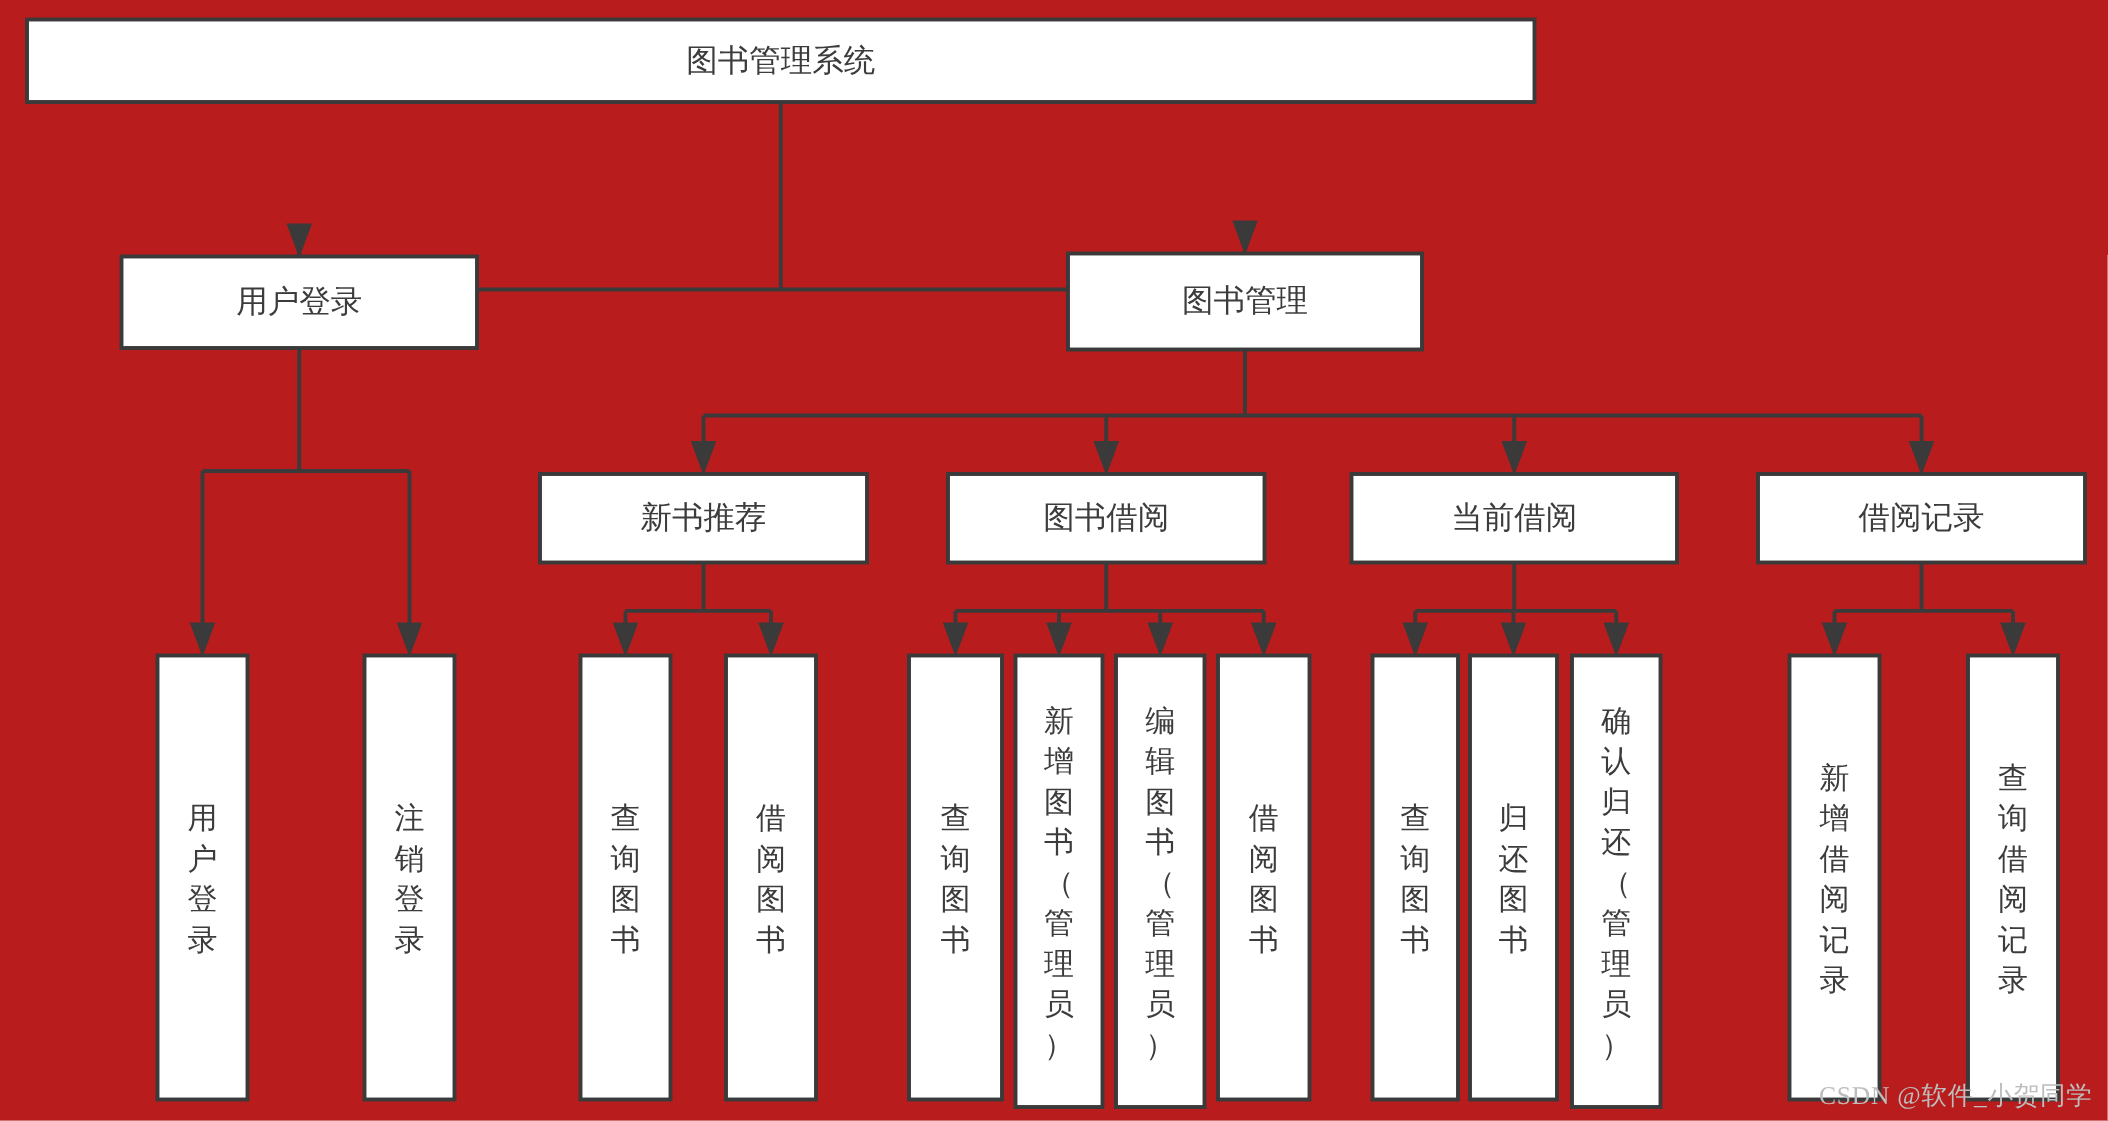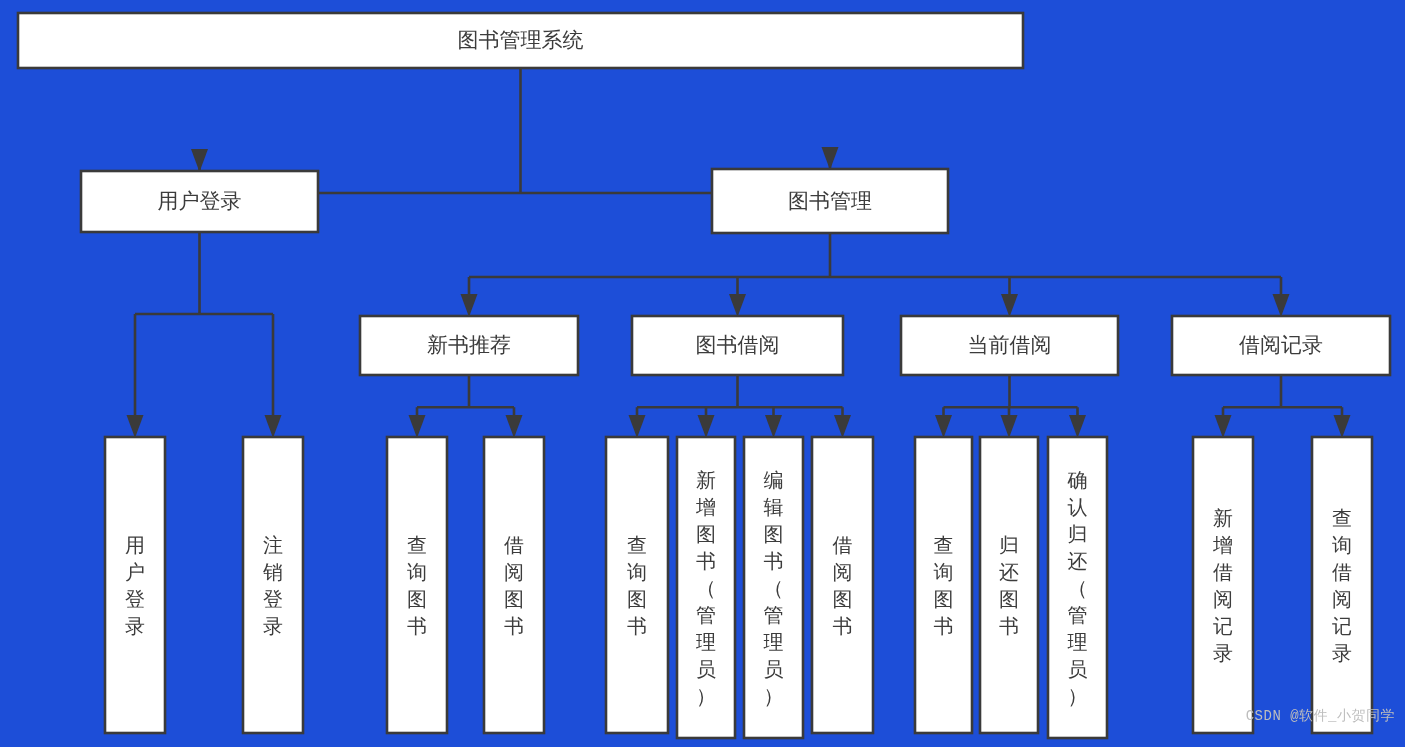--- a/index.html
+++ b/index.html
@@ -10,21 +10,21 @@
   body {
     width: 1405px;
     height: 747px;
     font-family: "Liberation Sans", "DejaVu Sans", sans-serif;
     overflow: hidden;
   }
   #diagram-root {
     position: relative;
     width: 1405px;
     height: 747px;
-    background: #1d4ed8;
+    background: #b91c1c;
   }
   svg.flow {
     position: absolute;
     left: 0;
     top: 0;
     width: 1405px;
     height: 747px;
     display: block;
   }
   .node-box {
@@ -51,24 +51,24 @@
   }
   .node-label-vertical {
     fill: #3c3c3c;
     font-family: "Liberation Sans", "DejaVu Sans", sans-serif;
     font-size: 20px;
     text-anchor: middle;
   }
   .watermark-text {
     position: absolute;
     right: 10px;
-    bottom: 22px;
+    bottom: 5px;
     color: #bdbdbd;
-    font-size: 14px;
-    font-family: Liberation Mono, monospace;
+    font-size: 17px;
+    font-family: Liberation Serif, serif;
     letter-spacing: 0.5px;
     white-space: nowrap;
     pointer-events: none;
   }
 </style>
 </head>
 <body>
 
 <div id="diagram-root">
   <svg class="flow" viewBox="0 0 1405 747">

